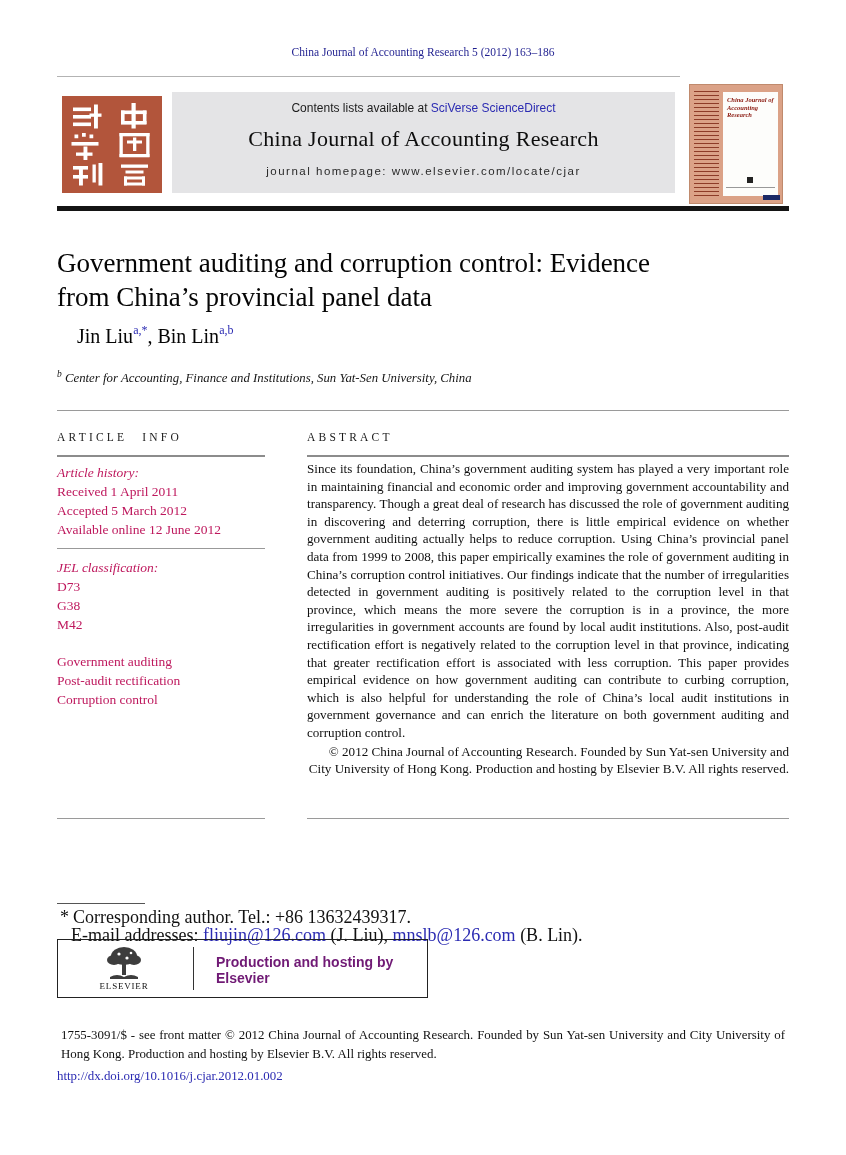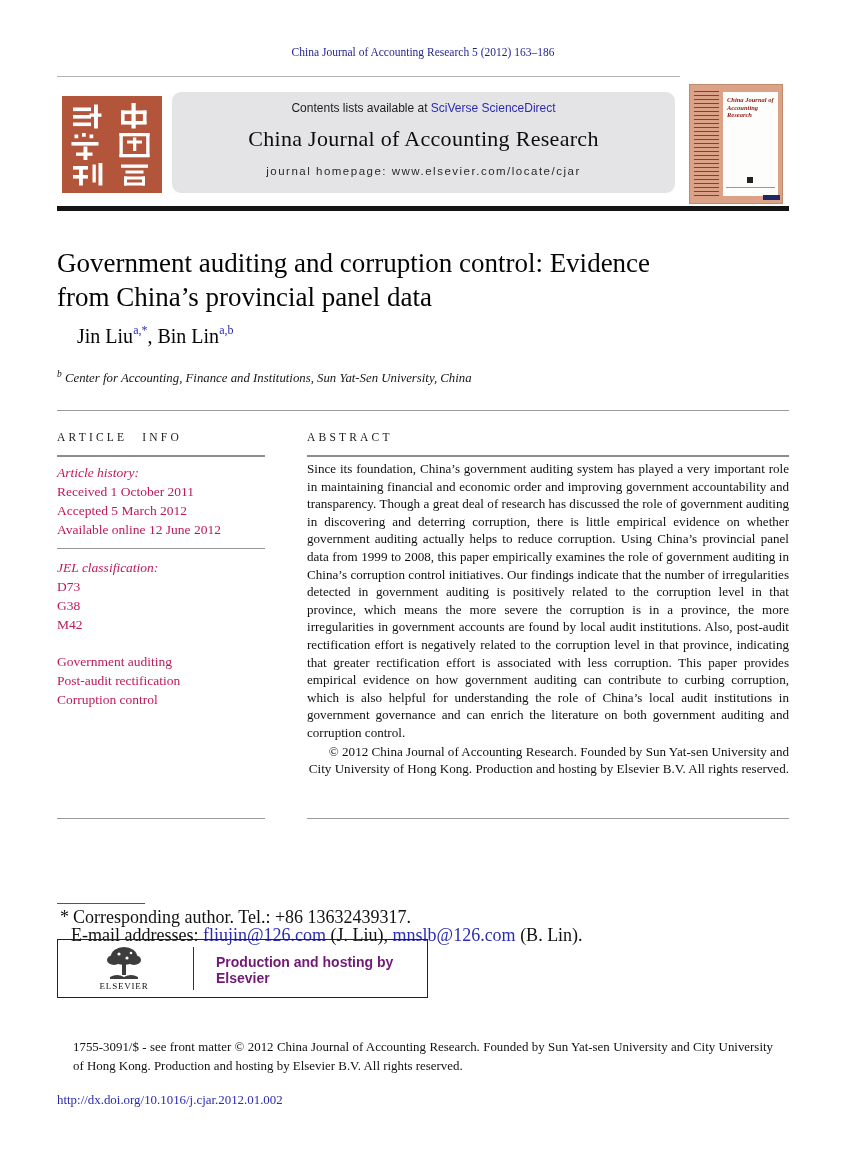--- a/index.html
+++ b/index.html
@@ -11,21 +11,21 @@
                font-size:11.5px;color:#1f1f8f;}
 
   .rule-top{position:absolute;left:57px;top:76px;width:623px;height:1px;background:#b3b3b3;}
 
   
   .seal{position:absolute;left:62px;top:96px;width:100px;height:97px;background:#b2553b;
         display:flex;align-items:center;justify-content:center;}
 
   
   .graybox{position:absolute;left:172px;top:92px;width:503px;height:101px;background:#e4e4e6;
-           text-align:center;border-radius:9px;}
+           text-align:center;}
   .contents-line{padding-top:9px;font-family:"Liberation Sans",sans-serif;font-size:12px;color:#1c1c1c;}
   .link-blue{color:#2b2bb2;text-decoration:none;cursor:pointer;}
   .box-title{margin-top:11px;font-size:22px;color:#0d0d0d;letter-spacing:.3px;}
   .homepage-line{margin-top:13px;font-family:"Liberation Sans",sans-serif;font-size:11.5px;
                  letter-spacing:1.5px;color:#2a2a2a;}
 
   
   .cover{position:absolute;left:689px;top:84px;width:94px;height:120px;background:#dba287;
          border:1px solid #c08a6d;box-sizing:border-box;}
   .cover-toc{position:absolute;left:4px;top:6px;width:25px;bottom:6px;
@@ -79,21 +79,21 @@
           border:1px solid #222;box-sizing:border-box;}
   .tree{position:absolute;left:42px;top:5px;}
   .elsevier-caption{position:absolute;left:22px;top:41px;width:88px;text-align:center;
                     font-size:9px;letter-spacing:.8px;color:#111;}
   .pub-divider{position:absolute;left:135px;top:7px;bottom:7px;width:1px;background:#333;}
   .pub-text{position:absolute;left:158px;bottom:11px;font-family:"Liberation Sans",sans-serif;
             font-weight:bold;font-size:14px;color:#701a75;}
 
   
   .legal{position:absolute;left:57px;top:1022px;width:732px;font-size:12.9px;line-height:18.5px;}
-  .legal p{margin:16px;text-align:justify;}
+  .legal p{margin:4px;text-align:justify;}
   .doi{display:inline-block;margin-top:0;color:#2b2bb2;text-decoration:none;cursor:pointer;}
 </style>
 </head>
 <body>
 
 <div class="page">
 
   <div class="journal-ref">China Journal of Accounting Research 5 (2012) 163–186</div>
   <div class="rule-top"></div>
 
@@ -174,21 +174,21 @@
 
   <div class="rule-affil"></div>
 
   <div class="sec-head left">ARTICLE INFO</div>
   <div class="sec-head right">ABSTRACT</div>
   <div class="head-rule left"></div>
   <div class="head-rule right"></div>
 
   <div class="info-col">
     <div class="lbl">Article history:</div>
-    <div>Received 1 October 2011</div>
+    <div>Received 1 April 2011</div>
     <div>Accepted 5 March 2012</div>
     <div>Available online 12 June 2012</div>
     <hr class="info-hr">
     <div class="lbl">JEL classification:</div>
     <div>D73</div>
     <div>G38</div>
     <div>M42</div>
     <div class="kw-gap"></div>
     <div>Government auditing</div>
     <div>Post-audit rectification</div>

